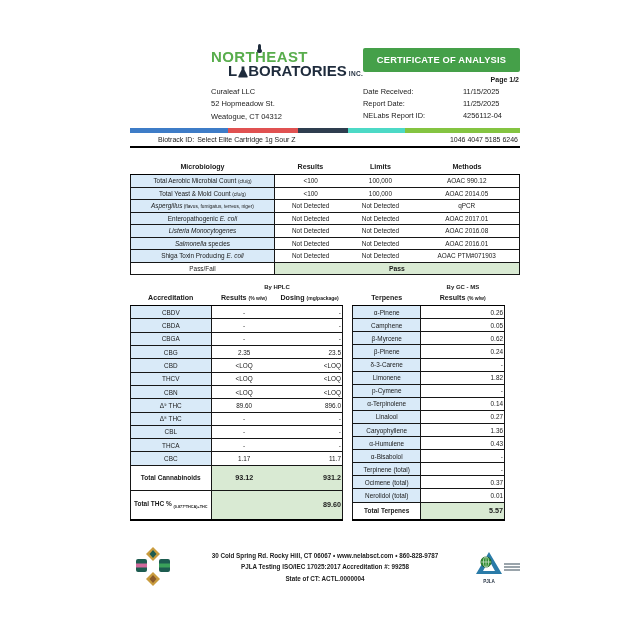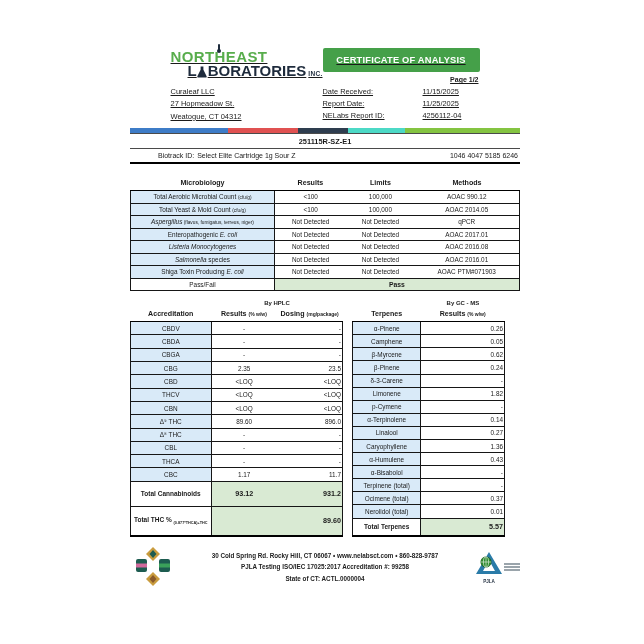--- a/index.html
+++ b/index.html
@@ -3,21 +3,21 @@
 <meta charset="utf-8">
 <style>
   html,body { margin:0; padding:0; background:#fff; }
   .page {
     width:644px; height:644px; background:#fff; position:relative; overflow:hidden;
     font-family:"Liberation Sans","DejaVu Sans",sans-serif; color:#1a1a1a;
   }
   .content { position:absolute; left:130px; top:48px; width:390px; }
 
   
-  .hdr { display:flex; justify-content:center;text-decoration:underline; }
+  .hdr { display:flex; justify-content:flex-end; }
   .brand { position:relative; }
   .brand-line1 { font-size:15px; font-weight:bold; color:var(--brand_green); letter-spacing:.4px; }
   .thermo { position:absolute; left:47px; top:-4px; width:2.5px; height:7px; background:var(--brand_navy); border-radius:2px 2px 0 0; }
   .thermo:after { content:""; position:absolute; left:-0.9px; bottom:-2px; width:4.5px; height:4.5px; border-radius:50%; background:var(--brand_navy); }
   .brand-line2 { font-size:15px; font-weight:bold; color:var(--brand_navy); margin-left:17px; margin-top:-3px; display:flex; align-items:baseline; }
   .flask { width:10px; height:12px; align-self:flex-end; margin:0 .5px 1px .5px; }
   .inc { font-size:6.5px; margin-left:2px; letter-spacing:.3px; }
   .address { margin-top:7px; font-size:7.5px; line-height:1.65; color:#222; }
 
   .hdr-right { width:157px; }
@@ -98,21 +98,21 @@
             <span>L</span>
             <svg class="flask" viewBox="0 0 10 12">
               <path d="M3.6 0.5 h2.8 v3.2 l3.1 6.2 a1.2 1.2 0 0 1 -1.1 1.7 h-6.8 a1.2 1.2 0 0 1 -1.1 -1.7 l3.1 -6.2 z" fill="#1e2b3c"></path>
             </svg>
             <span>BORATORIES</span>
             <span class="inc">INC.</span>
           </div>
         </div>
         <div class="address">
           <div>Curaleaf LLC</div>
-          <div>27 Hopmeadow St.</div>
+          <div>52 Hopmeadow St.</div>
           <div>Weatogue, CT 04312</div>
         </div>
       </div>
 
       <div class="hdr-right">
         <div class="coa-btn">CERTIFICATE OF ANALYSIS</div>
         <div class="page-num">Page 1/2</div>
         <div class="meta-row">
           <span class="meta-label">Date Received:</span>
           <span>11/15/2025</span>
@@ -129,21 +129,20 @@
     </div>
 
     <div class="stripe">
       <span class="s1"></span>
       <span class="s2"></span>
       <span class="s3"></span>
       <span class="s4"></span>
       <span class="s5"></span>
     </div>
 
-    <div class="sample-id">251115R-SZ-E1</div>
     <div class="biotrack">
       <span class="bt-left">
         <span>Biotrack ID:</span><span>Select Elite Cartridge 1g Sour Z</span>
       </span>
       <span>1046 4047 5185 6246</span>
     </div>
 
     <table class="micro">
       <colgroup>
           <col style="width:37%">

